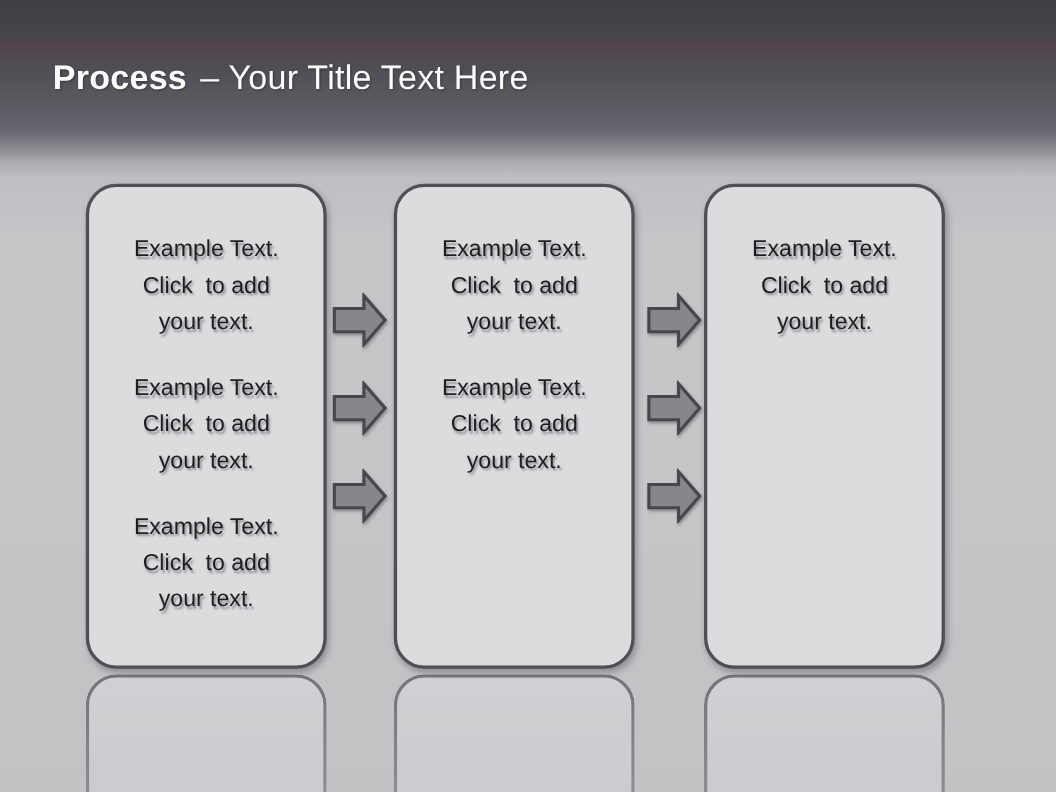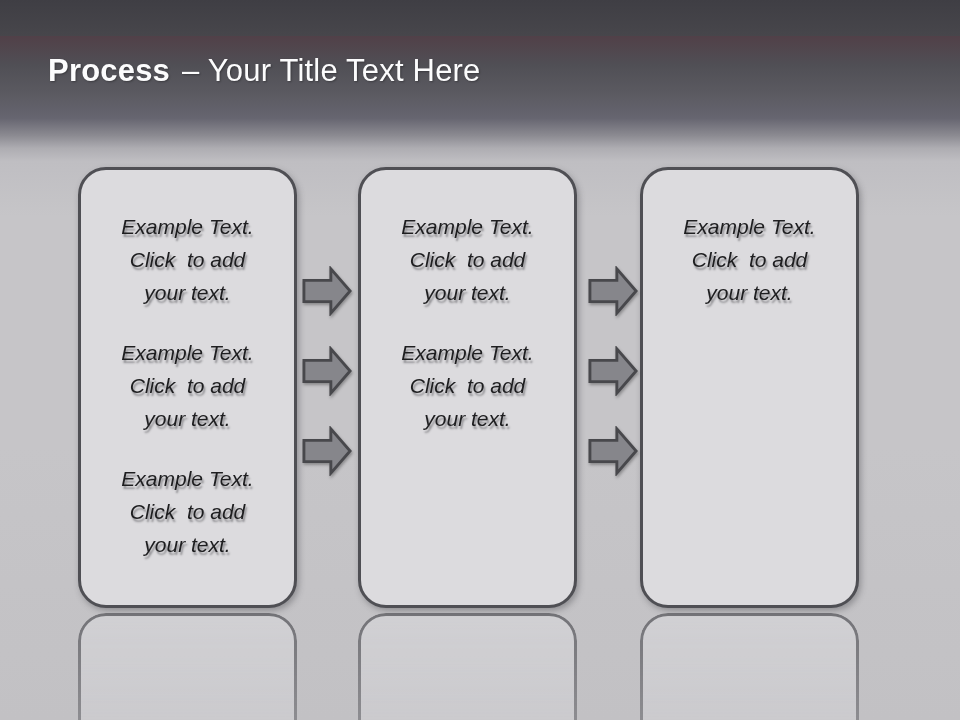--- a/index.html
+++ b/index.html
@@ -60,21 +60,20 @@
     border-radius: 28px;
     padding: 40px 10px 0;
     box-shadow: 2px 3px 6px rgba(50,50,55,0.35);
   }
   .box-0 { left: 78px; }
   .box-1 { left: 358px; }
   .box-2 { left: 640px; }
 
   .box-text {
     margin: 0 0 27px;
-    font-style: italic;
     font-size: 21px;
     line-height: 33px;
     text-align: center;
     white-space: pre-wrap;
     color: #1e1e20;
     text-shadow: 1.5px 2.5px 2px rgba(35,35,40,0.42);
   }
 
   .arrow-col {
     position: absolute;

